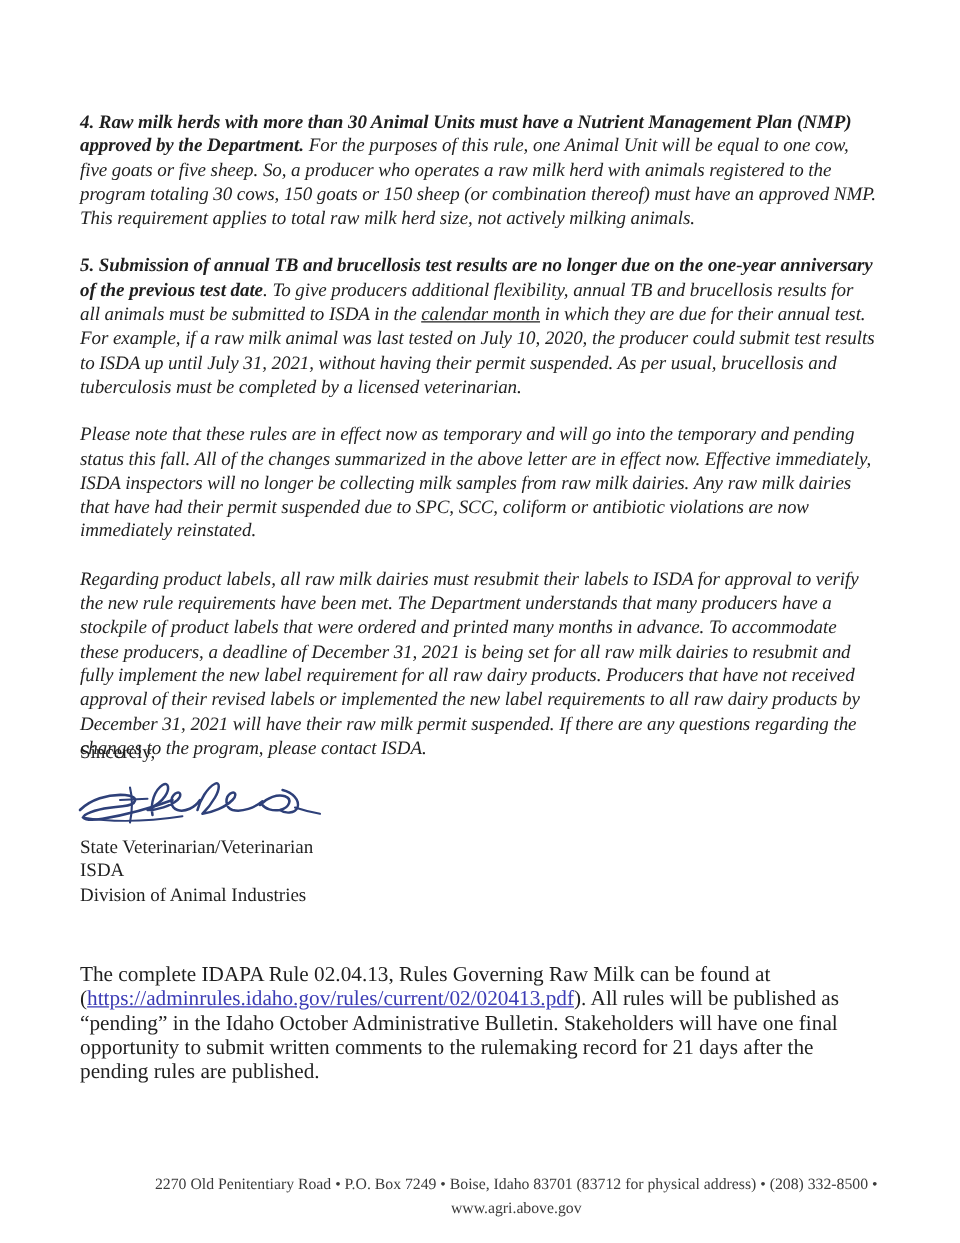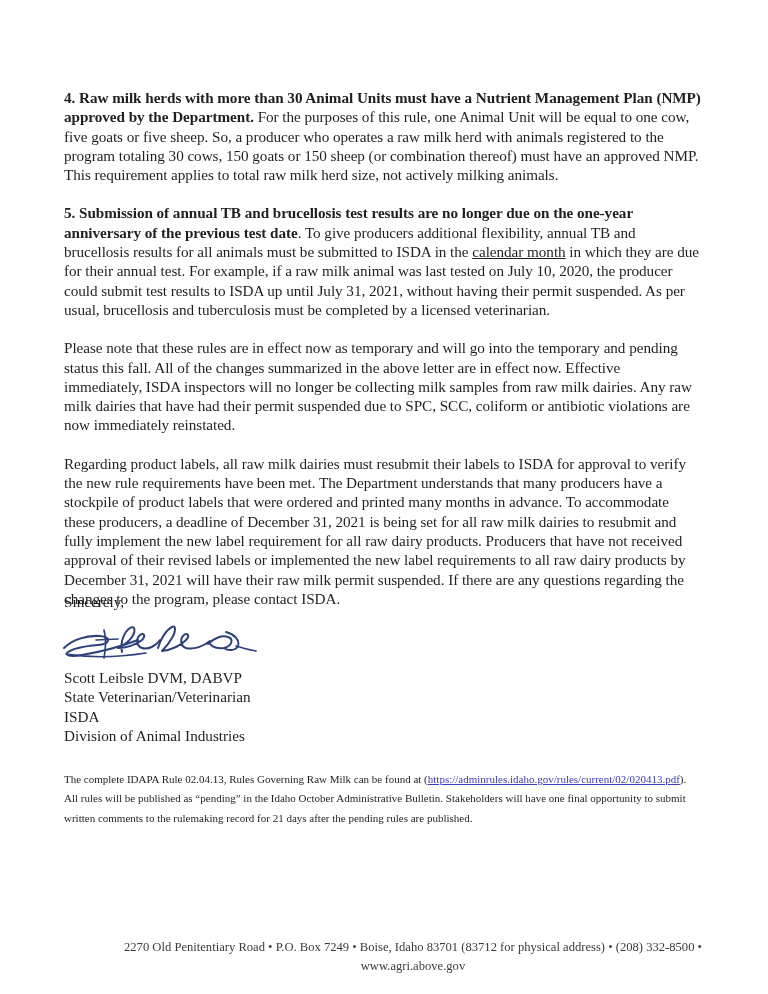--- a/index.html
+++ b/index.html
@@ -27,20 +27,21 @@
     top: 88px;
     width: 637px;
   }
   .para {
     font-size: 15.2px;
     line-height: 19.3px;
     text-align: left;
     margin: 0 0 19px 0;
     color: #1f1f1f;
     letter-spacing: -0.05px;
+    font-style: italic;
   }
   .para b, .para .bold {
     font-weight: bold;
   }
   .para .underline {
     text-decoration: underline;
     text-underline-offset: 1px;
   }
   .closing {
     position: absolute;
@@ -69,21 +70,21 @@
     color: #1f1f1f;
   }
   .sig-block div {
     white-space: nowrap;
   }
   .closing-para {
     position: absolute;
     left: 64px;
     top: 770px;
     width: 637px;
-    font-size: 11px;
+    font-size: 17px;
     line-height: 19.3px;
     color: #1f1f1f;
   }
   .doclink {
     color: #3b3bb5;
     text-decoration: underline;
     text-underline-offset: 1px;
   }
   .footer {
     position: absolute;
@@ -129,21 +130,20 @@
         <path d="M98 30 C 100 22, 106 12, 112 9 C 116 7, 116 13, 112 20 C 108 27, 104 31, 102 33 C 110 32, 120 28, 126 22 C 130 18, 128 14, 124 17 C 120 20, 120 28, 126 30 C 134 32, 144 28, 150 23" stroke-width="2.0"></path>
         <path d="M148 26 C 154 20, 162 17, 168 19 C 174 21, 172 28, 164 30 C 158 31, 152 29, 150 26" stroke-width="2.0"></path>
         <path d="M166 14 C 174 16, 180 22, 178 28 C 176 33, 168 33, 164 30" stroke-width="1.9"></path>
         <path d="M176 28 C 182 30, 190 32, 196 33" stroke-width="1.7"></path>
         <path d="M6 36 C 30 40, 60 39, 86 35" stroke-width="1.5"></path>
       </g>
     </svg>
   </div>
 
   <div class="sig-block">
-    <div>Scott Leibsle DVM, DABVP</div>
     <div>State Veterinarian/Veterinarian</div>
     <div>ISDA</div>
     <div>Division of Animal Industries</div>
   </div>
 
   <div class="closing-para"><span>The complete IDAPA Rule 02.04.13, Rules Governing Raw Milk can be found at</span> <span>(</span><a class="doclink" href="#">https://adminrules.idaho.gov/rules/current/02/020413.pdf</a><span>)</span><span>.  All rules will be published as “pending” in the Idaho October Administrative Bulletin.  Stakeholders will have one final opportunity to submit written comments to the rulemaking record for 21 days after the pending rules are published.</span></div>
 
   <div class="footer">
     <span>2270 Old Penitentiary Road • P.O. Box 7249 • Boise, Idaho 83701 (83712 for physical address) • (208) 332-8500 •</span>
     <span class="line2">www.agri.above.gov</span>

